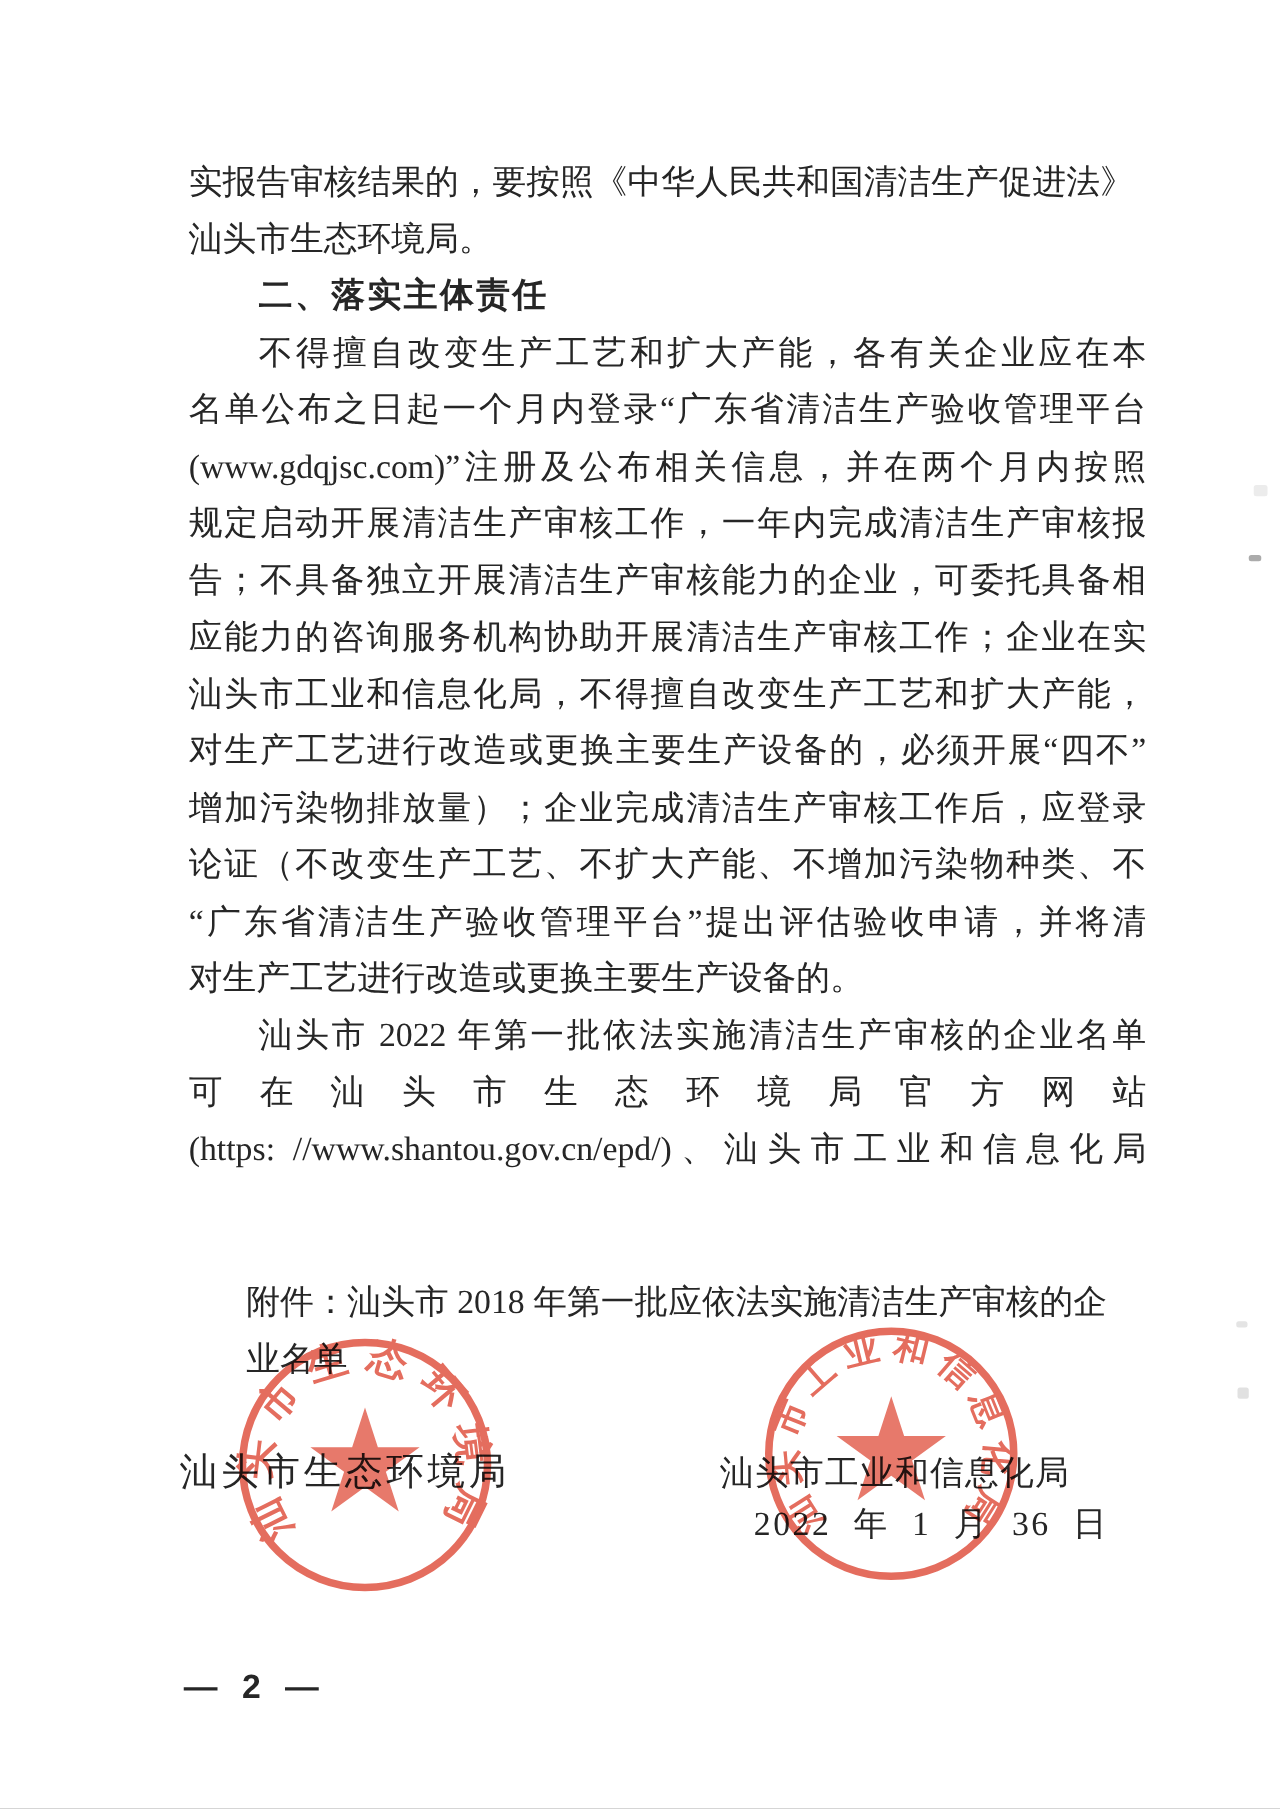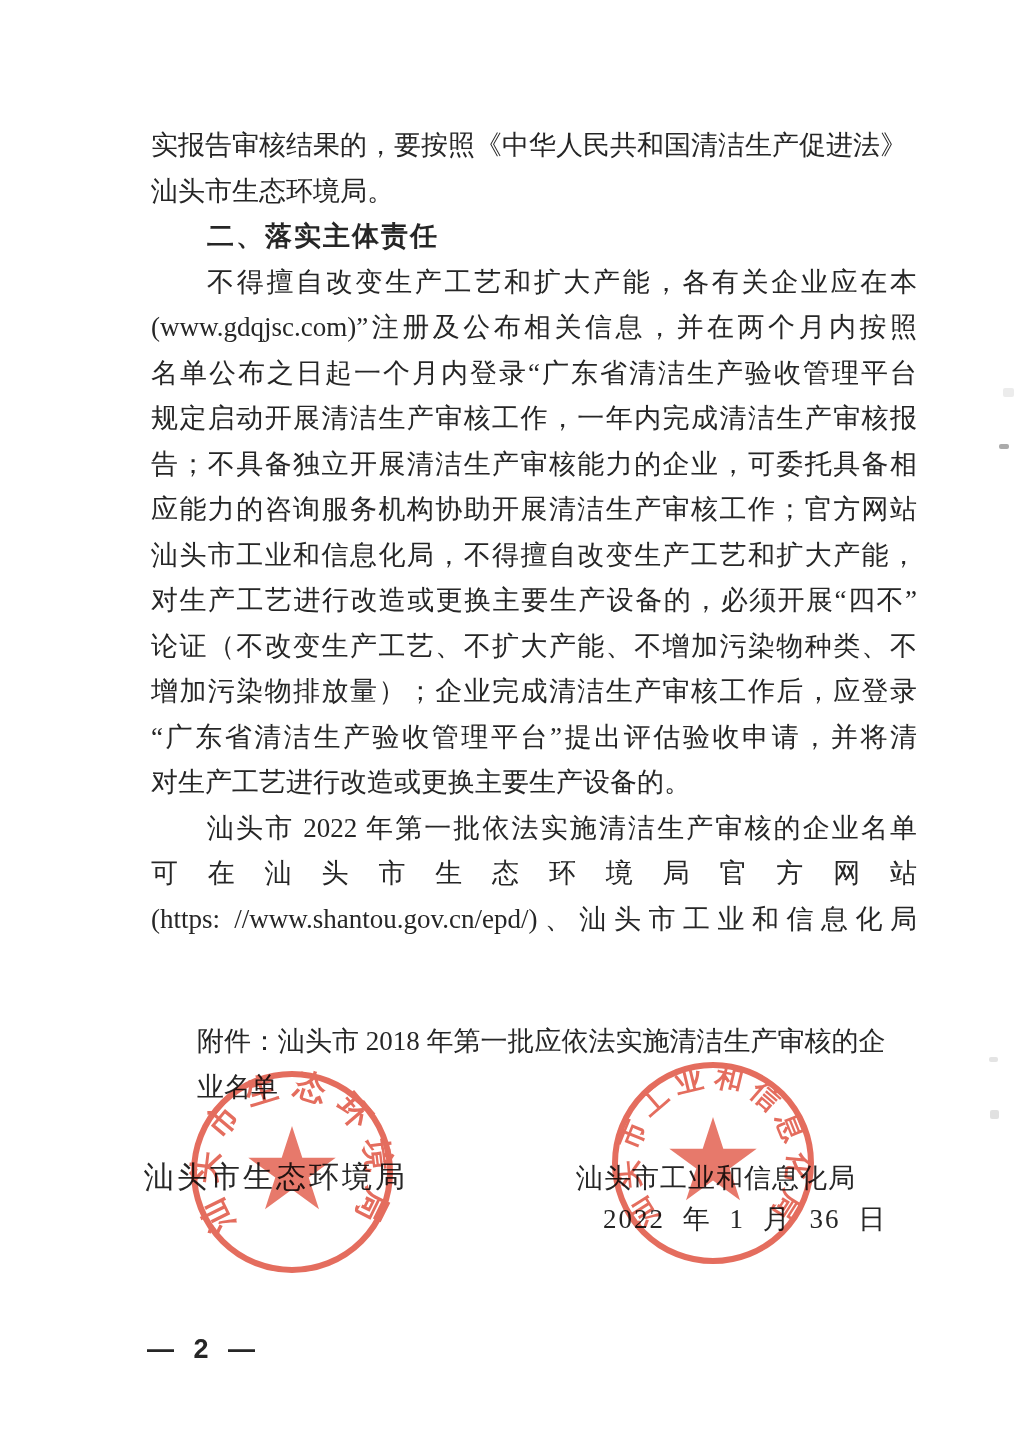--- a/index.html
+++ b/index.html
@@ -77,29 +77,29 @@
 </head>
 <body>
 
 <div class="page">
 
   <main class="doc-body">
     <div class="line short">实报告审核结果的，要按照《中华人民共和国清洁生产促进法》</div>
     <div class="line short">汕头市生态环境局。</div>
     <div class="line short indent heading">二、落实主体责任</div>
     <div class="line indent">不得擅自改变生产工艺和扩大产能，各有关企业应在本</div>
+    <div class="line">名单公布之日起一个月内登录“广东省清洁生产验收管理平台</div>
     <div class="line">(www.gdqjsc.com)”注册及公布相关信息，并在两个月内按照</div>
-    <div class="line">名单公布之日起一个月内登录“广东省清洁生产验收管理平台</div>
     <div class="line">规定启动开展清洁生产审核工作，一年内完成清洁生产审核报</div>
     <div class="line">告；不具备独立开展清洁生产审核能力的企业，可委托具备相</div>
-    <div class="line">应能力的咨询服务机构协助开展清洁生产审核工作；官方网站</div>
+    <div class="line">应能力的咨询服务机构协助开展清洁生产审核工作；企业在实</div>
     <div class="line">汕头市工业和信息化局，不得擅自改变生产工艺和扩大产能，</div>
     <div class="line">对生产工艺进行改造或更换主要生产设备的，必须开展“四不”</div>
+    <div class="line">增加污染物排放量）；企业完成清洁生产审核工作后，应登录</div>
     <div class="line">论证（不改变生产工艺、不扩大产能、不增加污染物种类、不</div>
-    <div class="line">增加污染物排放量）；企业完成清洁生产审核工作后，应登录</div>
     <div class="line">“广东省清洁生产验收管理平台”提出评估验收申请，并将清</div>
     <div class="line short">对生产工艺进行改造或更换主要生产设备的。</div>
     <div class="line indent">汕头市 2022 年第一批依法实施清洁生产审核的企业名单</div>
     <div class="line">可在汕头市生态环境局官方网站</div>
     <div class="line">(https: //www.shantou.gov.cn/epd/)、汕头市工业和信息化局</div>
   </main>
 
   <section class="attachment">
     <div class="att-line">附件：汕头市 2018 年第一批应依法实施清洁生产审核的企</div>
     <div class="att-line">业名单</div>

